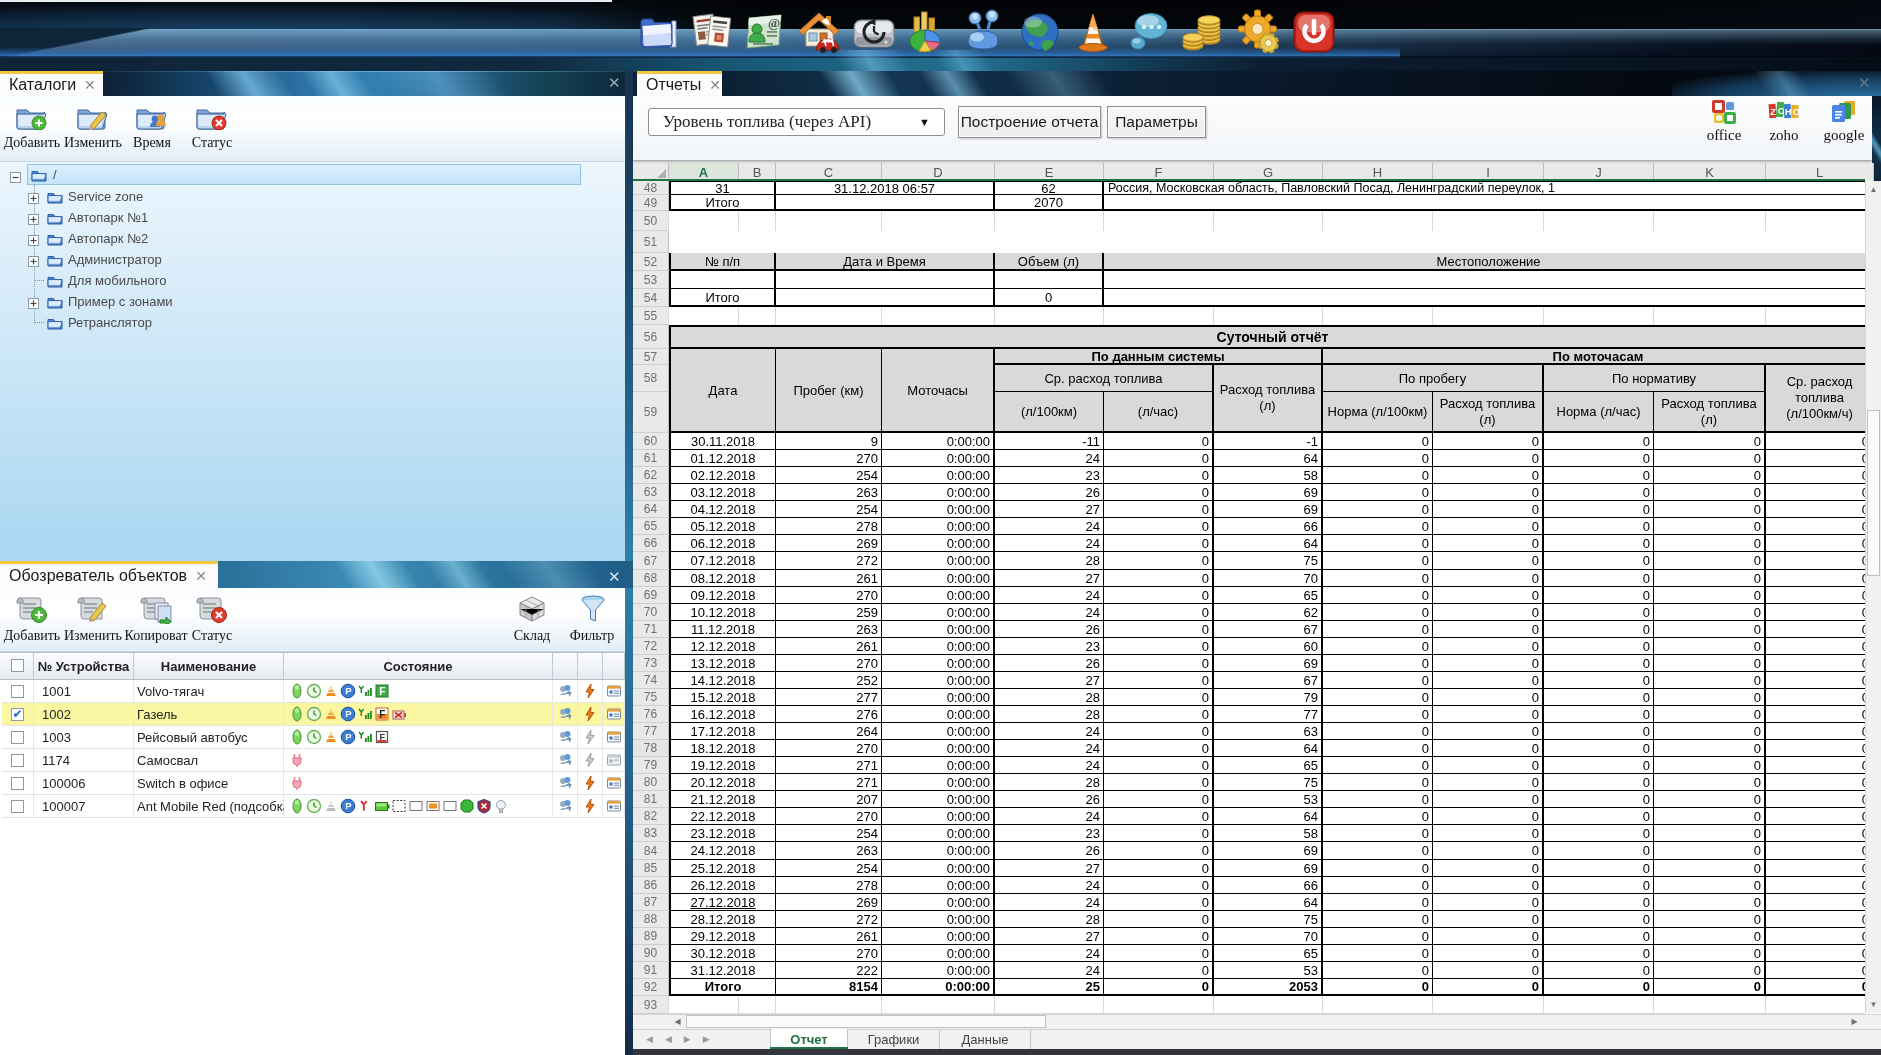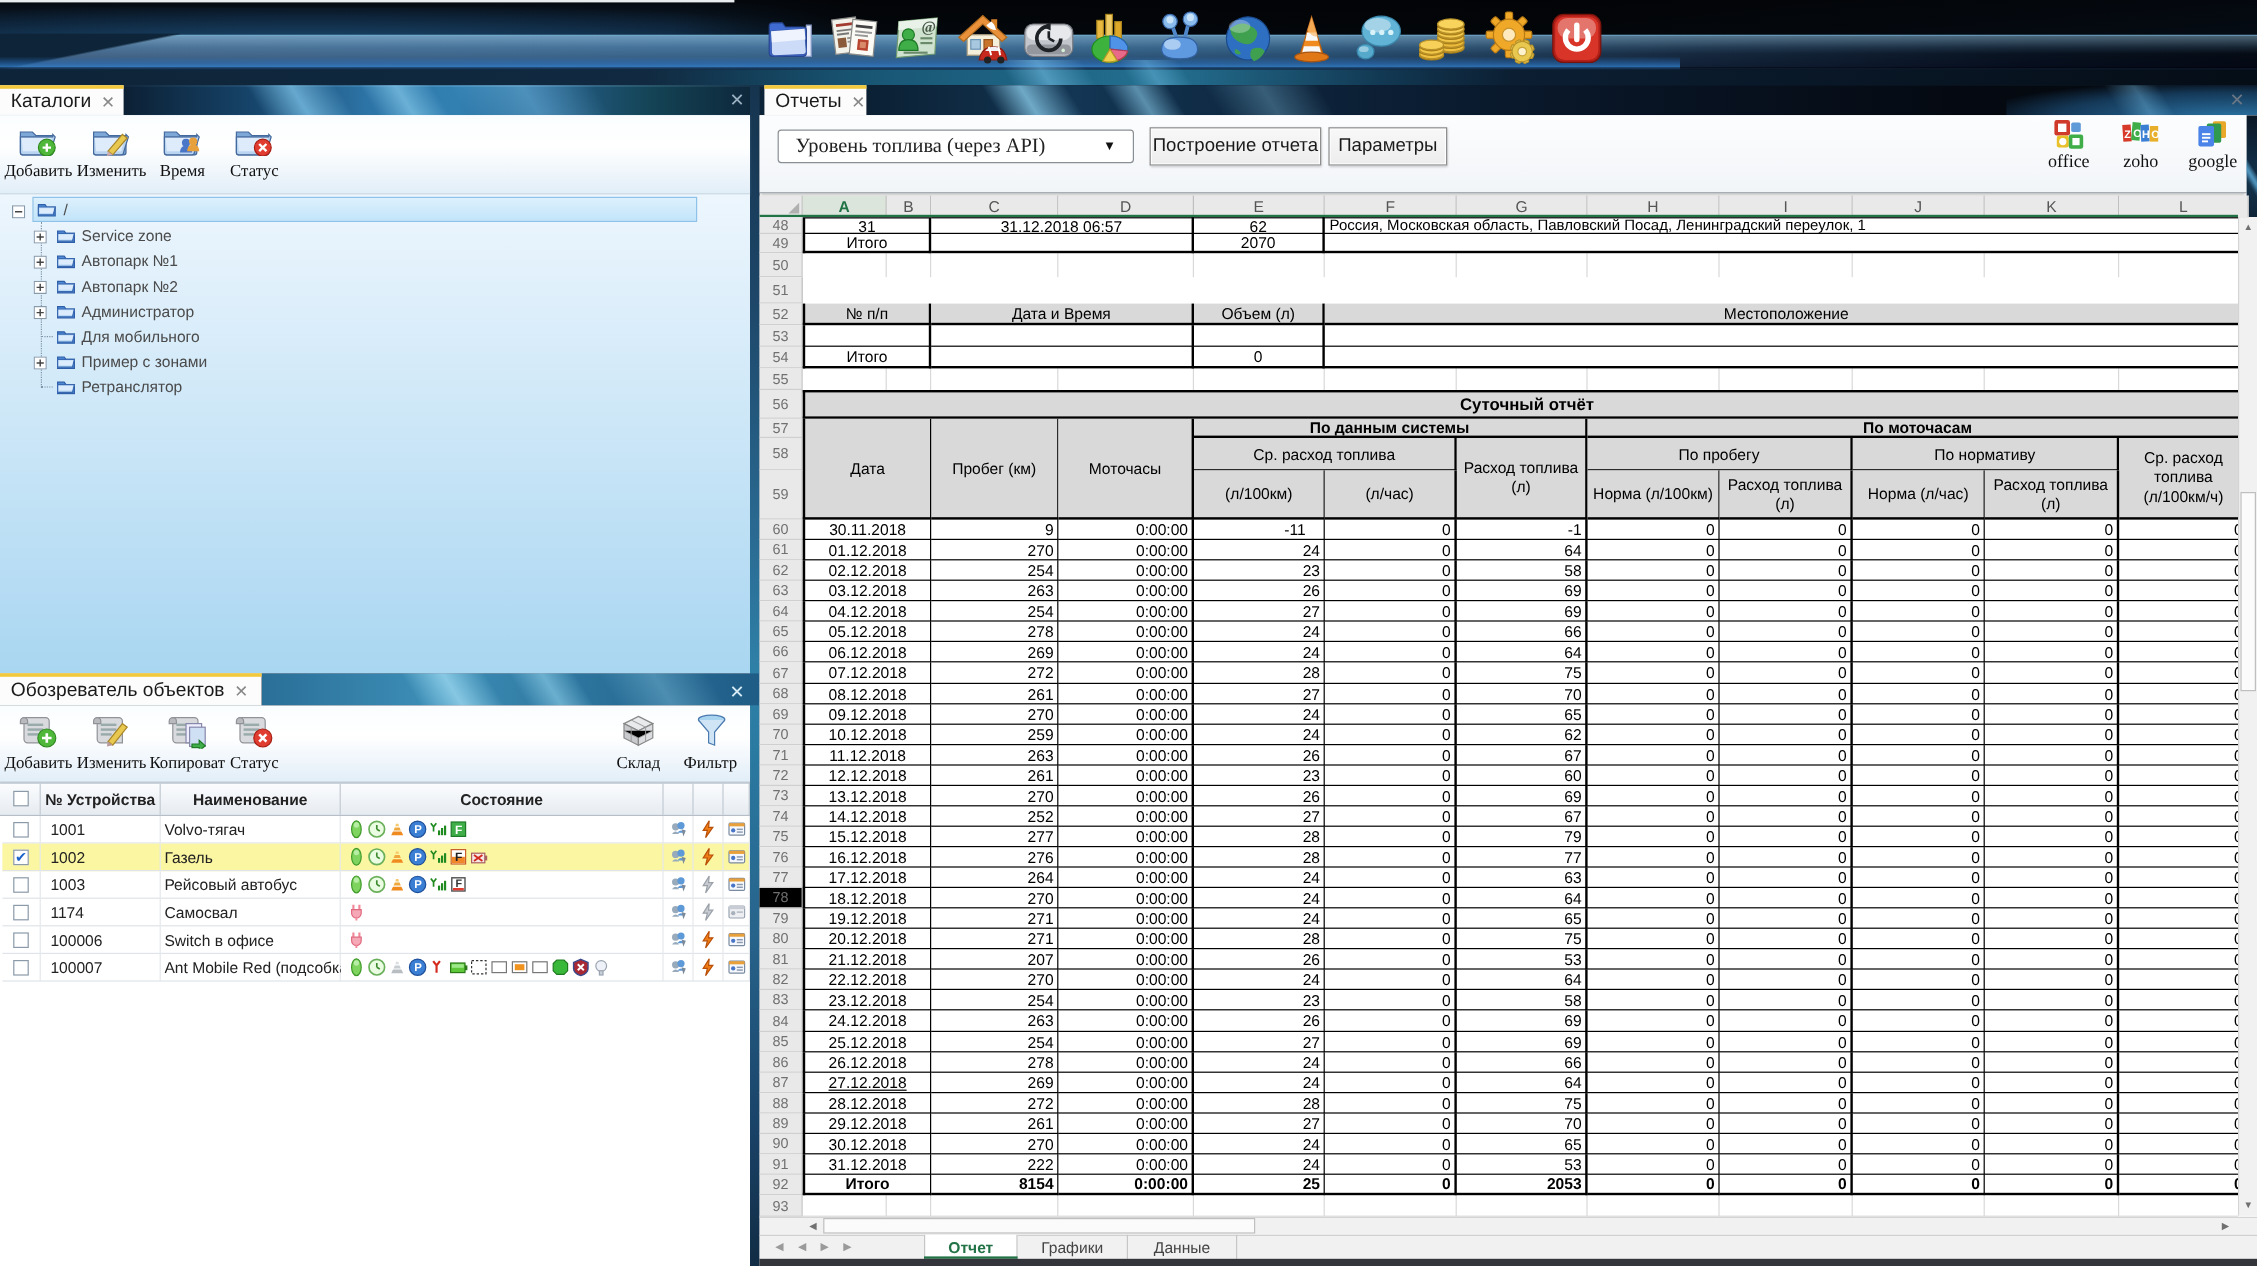--- a/index.html
+++ b/index.html
@@ -801,21 +801,21 @@
 <div style="position:absolute;left:633px;top:570px;width:36px;height:17px;background:#e9e9e9;border-right:1px solid #bfbfbf;border-bottom:1px solid #cfcfcf;display:flex;align-items:center;justify-content:center;font-size:12px;color:#707070;overflow:hidden;">68</div>
 <div style="position:absolute;left:633px;top:587px;width:36px;height:17px;background:#e9e9e9;border-right:1px solid #bfbfbf;border-bottom:1px solid #cfcfcf;display:flex;align-items:center;justify-content:center;font-size:12px;color:#707070;overflow:hidden;">69</div>
 <div style="position:absolute;left:633px;top:604px;width:36px;height:17px;background:#e9e9e9;border-right:1px solid #bfbfbf;border-bottom:1px solid #cfcfcf;display:flex;align-items:center;justify-content:center;font-size:12px;color:#707070;overflow:hidden;">70</div>
 <div style="position:absolute;left:633px;top:621px;width:36px;height:17px;background:#e9e9e9;border-right:1px solid #bfbfbf;border-bottom:1px solid #cfcfcf;display:flex;align-items:center;justify-content:center;font-size:12px;color:#707070;overflow:hidden;">71</div>
 <div style="position:absolute;left:633px;top:638px;width:36px;height:17px;background:#e9e9e9;border-right:1px solid #bfbfbf;border-bottom:1px solid #cfcfcf;display:flex;align-items:center;justify-content:center;font-size:12px;color:#707070;overflow:hidden;">72</div>
 <div style="position:absolute;left:633px;top:655px;width:36px;height:17px;background:#e9e9e9;border-right:1px solid #bfbfbf;border-bottom:1px solid #cfcfcf;display:flex;align-items:center;justify-content:center;font-size:12px;color:#707070;overflow:hidden;">73</div>
 <div style="position:absolute;left:633px;top:672px;width:36px;height:17px;background:#e9e9e9;border-right:1px solid #bfbfbf;border-bottom:1px solid #cfcfcf;display:flex;align-items:center;justify-content:center;font-size:12px;color:#707070;overflow:hidden;">74</div>
 <div style="position:absolute;left:633px;top:689px;width:36px;height:17px;background:#e9e9e9;border-right:1px solid #bfbfbf;border-bottom:1px solid #cfcfcf;display:flex;align-items:center;justify-content:center;font-size:12px;color:#707070;overflow:hidden;">75</div>
 <div style="position:absolute;left:633px;top:706px;width:36px;height:17px;background:#e9e9e9;border-right:1px solid #bfbfbf;border-bottom:1px solid #cfcfcf;display:flex;align-items:center;justify-content:center;font-size:12px;color:#707070;overflow:hidden;">76</div>
 <div style="position:absolute;left:633px;top:723px;width:36px;height:17px;background:#e9e9e9;border-right:1px solid #bfbfbf;border-bottom:1px solid #cfcfcf;display:flex;align-items:center;justify-content:center;font-size:12px;color:#707070;overflow:hidden;">77</div>
-<div style="position:absolute;left:633px;top:740px;width:36px;height:17px;background:#000000;border-right:1px solid #bfbfbf;border-bottom:1px solid #cfcfcf;display:flex;align-items:center;justify-content:center;font-size:12px;color:#707070;overflow:hidden;">78</div>
+<div style="position:absolute;left:633px;top:740px;width:36px;height:17px;background:#e5e5e5;border-right:1px solid #bfbfbf;border-bottom:1px solid #cfcfcf;display:flex;align-items:center;justify-content:center;font-size:12px;color:#707070;overflow:hidden;">78</div>
 <div style="position:absolute;left:633px;top:757px;width:36px;height:17px;background:#e9e9e9;border-right:1px solid #bfbfbf;border-bottom:1px solid #cfcfcf;display:flex;align-items:center;justify-content:center;font-size:12px;color:#707070;overflow:hidden;">79</div>
 <div style="position:absolute;left:633px;top:774px;width:36px;height:17px;background:#e9e9e9;border-right:1px solid #bfbfbf;border-bottom:1px solid #cfcfcf;display:flex;align-items:center;justify-content:center;font-size:12px;color:#707070;overflow:hidden;">80</div>
 <div style="position:absolute;left:633px;top:791px;width:36px;height:17px;background:#e9e9e9;border-right:1px solid #bfbfbf;border-bottom:1px solid #cfcfcf;display:flex;align-items:center;justify-content:center;font-size:12px;color:#707070;overflow:hidden;">81</div>
 <div style="position:absolute;left:633px;top:808px;width:36px;height:17px;background:#e9e9e9;border-right:1px solid #bfbfbf;border-bottom:1px solid #cfcfcf;display:flex;align-items:center;justify-content:center;font-size:12px;color:#707070;overflow:hidden;">82</div>
 <div style="position:absolute;left:633px;top:825px;width:36px;height:17px;background:#e9e9e9;border-right:1px solid #bfbfbf;border-bottom:1px solid #cfcfcf;display:flex;align-items:center;justify-content:center;font-size:12px;color:#707070;overflow:hidden;">83</div>
 <div style="position:absolute;left:633px;top:842px;width:36px;height:18px;background:#e9e9e9;border-right:1px solid #bfbfbf;border-bottom:1px solid #cfcfcf;display:flex;align-items:center;justify-content:center;font-size:12px;color:#707070;overflow:hidden;">84</div>
 <div style="position:absolute;left:633px;top:860px;width:36px;height:17px;background:#e9e9e9;border-right:1px solid #bfbfbf;border-bottom:1px solid #cfcfcf;display:flex;align-items:center;justify-content:center;font-size:12px;color:#707070;overflow:hidden;">85</div>
 <div style="position:absolute;left:633px;top:877px;width:36px;height:17px;background:#e9e9e9;border-right:1px solid #bfbfbf;border-bottom:1px solid #cfcfcf;display:flex;align-items:center;justify-content:center;font-size:12px;color:#707070;overflow:hidden;">86</div>
 <div style="position:absolute;left:633px;top:894px;width:36px;height:17px;background:#e9e9e9;border-right:1px solid #bfbfbf;border-bottom:1px solid #cfcfcf;display:flex;align-items:center;justify-content:center;font-size:12px;color:#707070;overflow:hidden;">87</div>
 <div style="position:absolute;left:633px;top:911px;width:36px;height:17px;background:#e9e9e9;border-right:1px solid #bfbfbf;border-bottom:1px solid #cfcfcf;display:flex;align-items:center;justify-content:center;font-size:12px;color:#707070;overflow:hidden;">88</div>
@@ -899,21 +899,21 @@
 <div style="position:absolute;left:1104px;top:392px;width:110px;height:41px;background:#d9d9d9;border-right:2px solid #000;border-bottom:2px solid #000;display:flex;align-items:center;justify-content:center;font-size:13px;color:#000;overflow:hidden;white-space:pre;text-align:center;">(л/час)</div>
 <div style="position:absolute;left:1323px;top:392px;width:110px;height:41px;background:#d9d9d9;border-right:1px solid #000;border-bottom:2px solid #000;display:flex;align-items:center;justify-content:center;font-size:13px;color:#000;overflow:hidden;white-space:pre;text-align:center;">Норма (л/100км)</div>
 <div style="position:absolute;left:1433px;top:392px;width:111px;height:41px;background:#d9d9d9;border-right:2px solid #000;border-bottom:2px solid #000;display:flex;align-items:center;justify-content:center;font-size:13px;color:#000;line-height:16px;overflow:hidden;white-space:pre;text-align:center;">Расход топлива
 (л)</div>
 <div style="position:absolute;left:1544px;top:392px;width:110px;height:41px;background:#d9d9d9;border-right:1px solid #000;border-bottom:2px solid #000;display:flex;align-items:center;justify-content:center;font-size:13px;color:#000;overflow:hidden;white-space:pre;text-align:center;">Норма (л/час)</div>
 <div style="position:absolute;left:1654px;top:392px;width:112px;height:41px;background:#d9d9d9;border-right:2px solid #000;border-bottom:2px solid #000;display:flex;align-items:center;justify-content:center;font-size:13px;color:#000;line-height:16px;overflow:hidden;white-space:pre;text-align:center;">Расход топлива
 (л)</div>
 <div style="position:absolute;left:669px;top:433px;width:107px;height:17px;border-left:2px solid #000;border-right:1px solid #000;border-bottom:1px solid #000;display:flex;align-items:center;justify-content:center;font-size:13px;color:#000;overflow:hidden;white-space:pre;text-align:center;">30.11.2018</div>
 <div style="position:absolute;left:776px;top:433px;width:106px;height:17px;border-right:1px solid #000;border-bottom:1px solid #000;display:flex;align-items:center;justify-content:flex-end;font-size:13px;color:#000;padding-right:3px;overflow:hidden;white-space:pre;text-align:center;">9</div>
 <div style="position:absolute;left:882px;top:433px;width:113px;height:17px;border-right:2px solid #000;border-bottom:1px solid #000;display:flex;align-items:center;justify-content:flex-end;font-size:13px;color:#000;padding-right:3px;overflow:hidden;white-space:pre;text-align:center;">0:00:00</div>
-<div style="position:absolute;left:995px;top:433px;width:109px;height:17px;border-right:1px solid #000;border-bottom:1px solid #000;display:flex;align-items:center;justify-content:flex-end;font-size:13px;color:#000;padding-right:15px;overflow:hidden;white-space:pre;text-align:center;">-11</div>
+<div style="position:absolute;left:995px;top:433px;width:109px;height:17px;border-right:1px solid #000;border-bottom:1px solid #000;display:flex;align-items:center;justify-content:flex-end;font-size:13px;color:#000;padding-right:3px;overflow:hidden;white-space:pre;text-align:center;">-11</div>
 <div style="position:absolute;left:1104px;top:433px;width:110px;height:17px;border-right:2px solid #000;border-bottom:1px solid #000;display:flex;align-items:center;justify-content:flex-end;font-size:13px;color:#000;padding-right:3px;overflow:hidden;white-space:pre;text-align:center;">0</div>
 <div style="position:absolute;left:1214px;top:433px;width:109px;height:17px;border-right:2px solid #000;border-bottom:1px solid #000;display:flex;align-items:center;justify-content:flex-end;font-size:13px;color:#000;padding-right:3px;overflow:hidden;white-space:pre;text-align:center;">-1</div>
 <div style="position:absolute;left:1323px;top:433px;width:110px;height:17px;border-right:1px solid #000;border-bottom:1px solid #000;display:flex;align-items:center;justify-content:flex-end;font-size:13px;color:#000;padding-right:3px;overflow:hidden;white-space:pre;text-align:center;">0</div>
 <div style="position:absolute;left:1433px;top:433px;width:111px;height:17px;border-right:2px solid #000;border-bottom:1px solid #000;display:flex;align-items:center;justify-content:flex-end;font-size:13px;color:#000;padding-right:3px;overflow:hidden;white-space:pre;text-align:center;">0</div>
 <div style="position:absolute;left:1544px;top:433px;width:110px;height:17px;border-right:1px solid #000;border-bottom:1px solid #000;display:flex;align-items:center;justify-content:flex-end;font-size:13px;color:#000;padding-right:3px;overflow:hidden;white-space:pre;text-align:center;">0</div>
 <div style="position:absolute;left:1654px;top:433px;width:112px;height:17px;border-right:2px solid #000;border-bottom:1px solid #000;display:flex;align-items:center;justify-content:flex-end;font-size:13px;color:#000;padding-right:3px;overflow:hidden;white-space:pre;text-align:center;">0</div>
 <div style="position:absolute;left:1766px;top:433px;width:108px;height:17px;border-right:1px solid #000;border-bottom:1px solid #000;display:flex;align-items:center;justify-content:flex-end;font-size:13px;color:#000;padding-right:4px;overflow:hidden;white-space:pre;text-align:center;">0</div>
 <div style="position:absolute;left:669px;top:450px;width:107px;height:17px;border-left:2px solid #000;border-right:1px solid #000;border-bottom:1px solid #000;display:flex;align-items:center;justify-content:center;font-size:13px;color:#000;overflow:hidden;white-space:pre;text-align:center;">01.12.2018</div>
 <div style="position:absolute;left:776px;top:450px;width:106px;height:17px;border-right:1px solid #000;border-bottom:1px solid #000;display:flex;align-items:center;justify-content:flex-end;font-size:13px;color:#000;padding-right:3px;overflow:hidden;white-space:pre;text-align:center;">270</div>
 <div style="position:absolute;left:882px;top:450px;width:113px;height:17px;border-right:2px solid #000;border-bottom:1px solid #000;display:flex;align-items:center;justify-content:flex-end;font-size:13px;color:#000;padding-right:3px;overflow:hidden;white-space:pre;text-align:center;">0:00:00</div>

